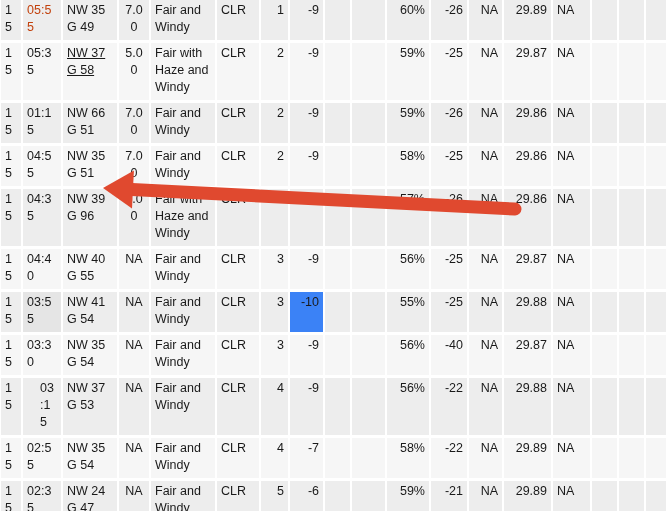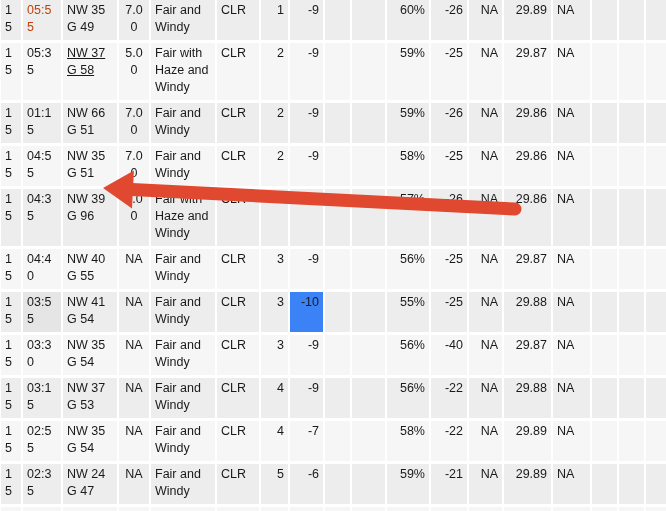--- a/index.html
+++ b/index.html
@@ -248,21 +248,21 @@
         <td class="c-chill" style="background: rgb(246, 246, 246); color: rgb(26, 26, 26);">-40</td>
         <td class="c-heat" style="background: rgb(246, 246, 246); color: rgb(26, 26, 26);">NA</td>
         <td class="c-pres" style="background: rgb(246, 246, 246); color: rgb(26, 26, 26);">29.87</td>
         <td class="c-presSL" style="background: rgb(246, 246, 246); color: rgb(26, 26, 26);">NA</td>
         <td class="c-p1" style="background: rgb(246, 246, 246); color: rgb(26, 26, 26);"></td>
         <td class="c-p3" style="background: rgb(246, 246, 246); color: rgb(26, 26, 26);"></td>
         <td class="c-p6" style="background: rgb(246, 246, 246); color: rgb(26, 26, 26);"></td>
       </tr>
       <tr>
         <td class="c-day" style="background: rgb(237, 237, 237); color: rgb(26, 26, 26);">15</td>
-        <td class="c-time" style="background: rgb(237, 237, 237); color: rgb(26, 26, 26);">03:15</td>
+        <td class="c-time" style="background: rgb(237, 237, 237); color: rgb(26, 26, 26); padding-left: 17px;">03:15</td>
         <td class="c-wind" style="background: rgb(237, 237, 237); color: rgb(26, 26, 26);">NW 37 G 53</td>
         <td class="c-vis" style="background: rgb(237, 237, 237); color: rgb(26, 26, 26);">NA</td>
         <td class="c-weather" style="background: rgb(237, 237, 237); color: rgb(26, 26, 26);">Fair and Windy</td>
         <td class="c-sky" style="background: rgb(237, 237, 237); color: rgb(26, 26, 26);">CLR</td>
         <td class="c-airT" style="background: rgb(237, 237, 237); color: rgb(26, 26, 26);">4</td>
         <td class="c-dewT" style="background: rgb(237, 237, 237); color: rgb(26, 26, 26);">-9</td>
         <td class="c-max" style="background: rgb(237, 237, 237); color: rgb(26, 26, 26);"></td>
         <td class="c-min" style="background: rgb(237, 237, 237); color: rgb(26, 26, 26);"></td>
         <td class="c-rh" style="background: rgb(237, 237, 237); color: rgb(26, 26, 26);">56%</td>
         <td class="c-chill" style="background: rgb(237, 237, 237); color: rgb(26, 26, 26);">-22</td>

